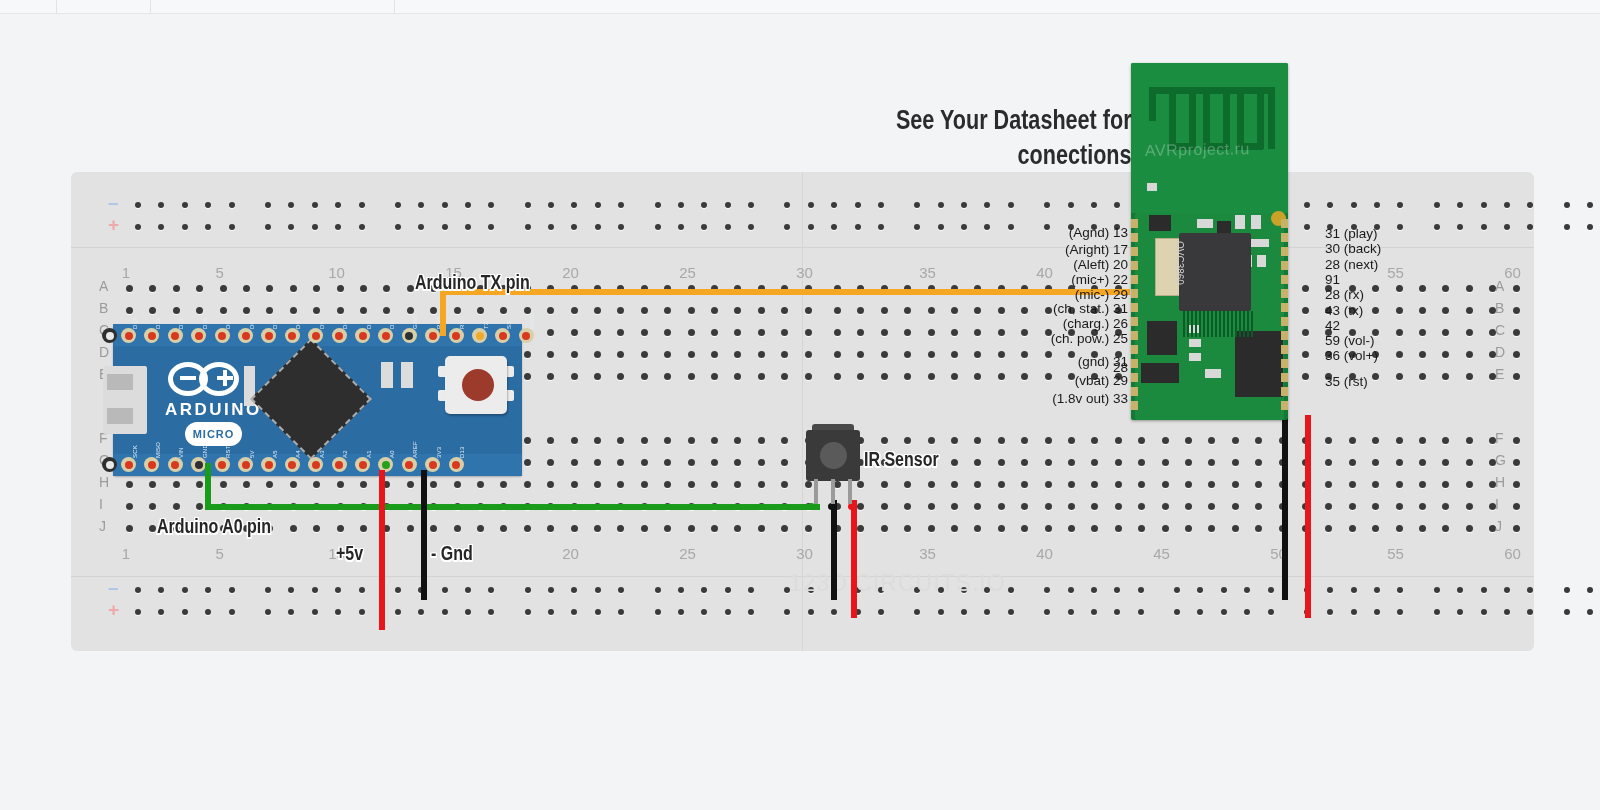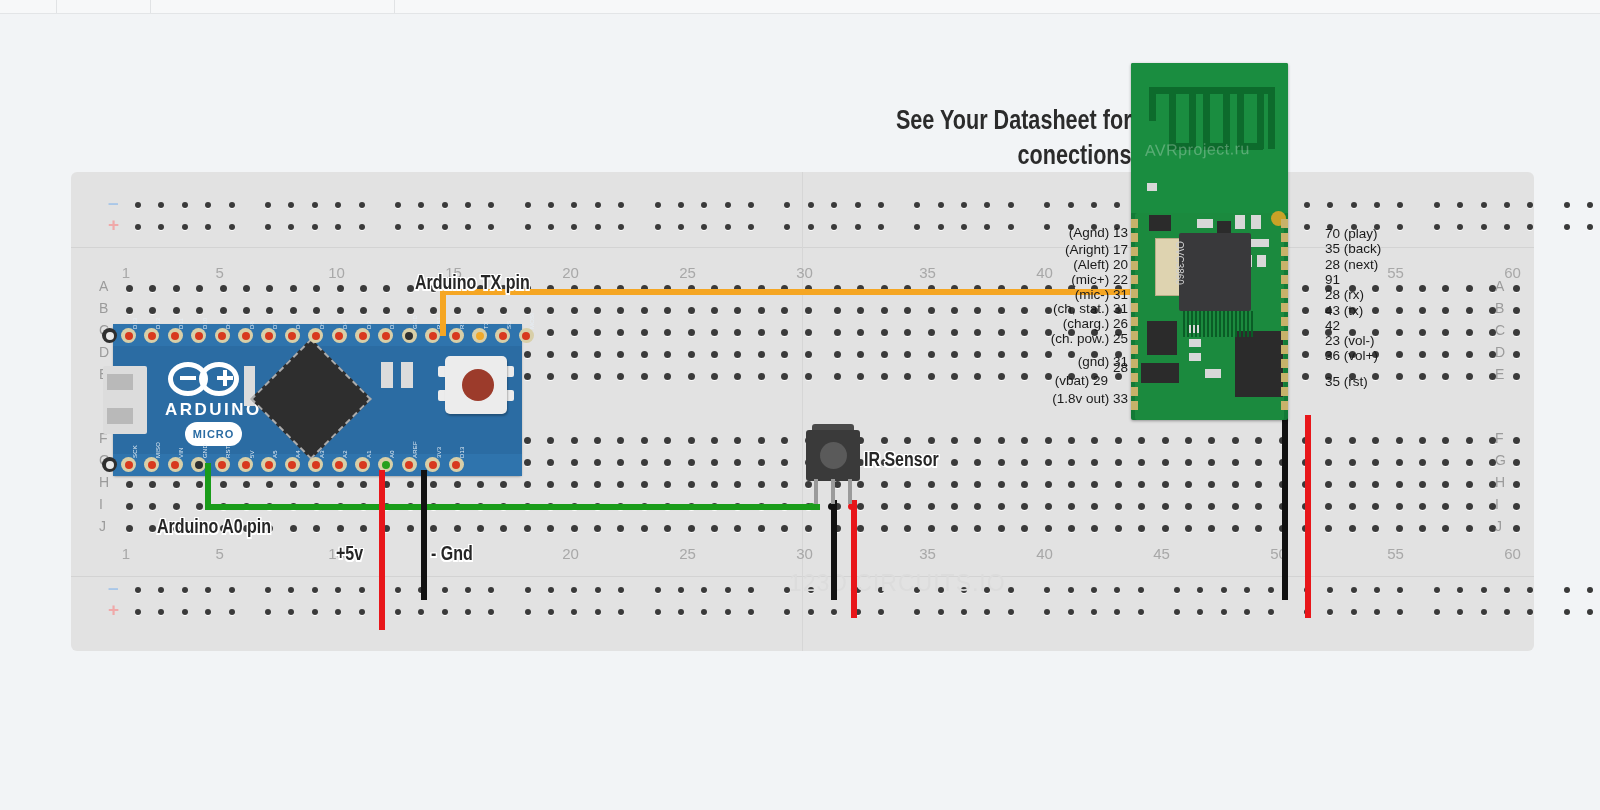--- a/index.html
+++ b/index.html
@@ -1328,38 +1328,38 @@
   <div class="chip">
     <span>OVC3860</span>
   </div>
 </div>
 
 <div id="ds-left">
     <div class="ds l" style="right: 472px; top: 225px; position: absolute; text-align: right;">(Agnd) 13</div>
     <div class="ds l" style="right: 472px; top: 242px; position: absolute; text-align: right;">(Aright) 17</div>
     <div class="ds l" style="right: 472px; top: 257px; position: absolute; text-align: right;">(Aleft) 20</div>
     <div class="ds l" style="right: 472px; top: 272px; position: absolute; text-align: right;">(mic+) 22</div>
-    <div class="ds l" style="right: 472px; top: 287px; position: absolute; text-align: right;">(mic-) 31</div>
+    <div class="ds l" style="right: 472px; top: 287px; position: absolute; text-align: right;">(mic-) 29</div>
     <div class="ds l" style="right: 472px; top: 301px; position: absolute; text-align: right;">(ch, stat.) 31</div>
     <div class="ds l" style="right: 472px; top: 316px; position: absolute; text-align: right;">(charg.) 26</div>
     <div class="ds l" style="right: 472px; top: 331px; position: absolute; text-align: right;">(ch. pow.) 25</div>
     <div class="ds l" style="right: 472px; top: 354px; position: absolute; text-align: right;">(gnd) 31</div>
     <div class="ds l" style="right: 472px; top: 360px; position: absolute; text-align: right;">28</div>
-    <div class="ds l" style="right: 492px; top: 373px; position: absolute; text-align: right;">(vbat) 29</div>
+    <div class="ds l" style="right: 472px; top: 373px; position: absolute; text-align: right;">(vbat) 29</div>
     <div class="ds l" style="right: 472px; top: 391px; position: absolute; text-align: right;">(1.8v out) 33</div>
   </div>
 <div id="ds-right">
-    <div class="ds" style="left: 1325px; top: 226px;">70 (play)</div>
-    <div class="ds" style="left: 1325px; top: 241px;">35 (back)</div>
+    <div class="ds" style="left: 1325px; top: 226px;">31 (play)</div>
+    <div class="ds" style="left: 1325px; top: 241px;">30 (back)</div>
     <div class="ds" style="left: 1325px; top: 257px;">28 (next)</div>
     <div class="ds" style="left: 1325px; top: 272px;">91</div>
     <div class="ds" style="left: 1325px; top: 287px;">28 (rx)</div>
     <div class="ds" style="left: 1325px; top: 303px;">43 (tx)</div>
     <div class="ds" style="left: 1325px; top: 318px;">42</div>
-    <div class="ds" style="left: 1325px; top: 333px;">23 (vol-)</div>
+    <div class="ds" style="left: 1325px; top: 333px;">59 (vol-)</div>
     <div class="ds" style="left: 1325px; top: 348px;">36 (vol+)</div>
     <div class="ds" style="left: 1325px; top: 374px;">35 (rst)</div>
   </div>
 
 <div class="title-line" style="right:468px;top:105px">See Your Datasheet for</div>
 <div class="title-line" style="right:468px;top:140px">conections</div>
 
 <div class="anno" style="left:415px;top:271px">Arduino TX pin</div>
 <div class="anno" style="left:157px;top:515px">Arduino A0 pin</div>
 <div class="anno" style="left:336px;top:542px">+5v</div>

